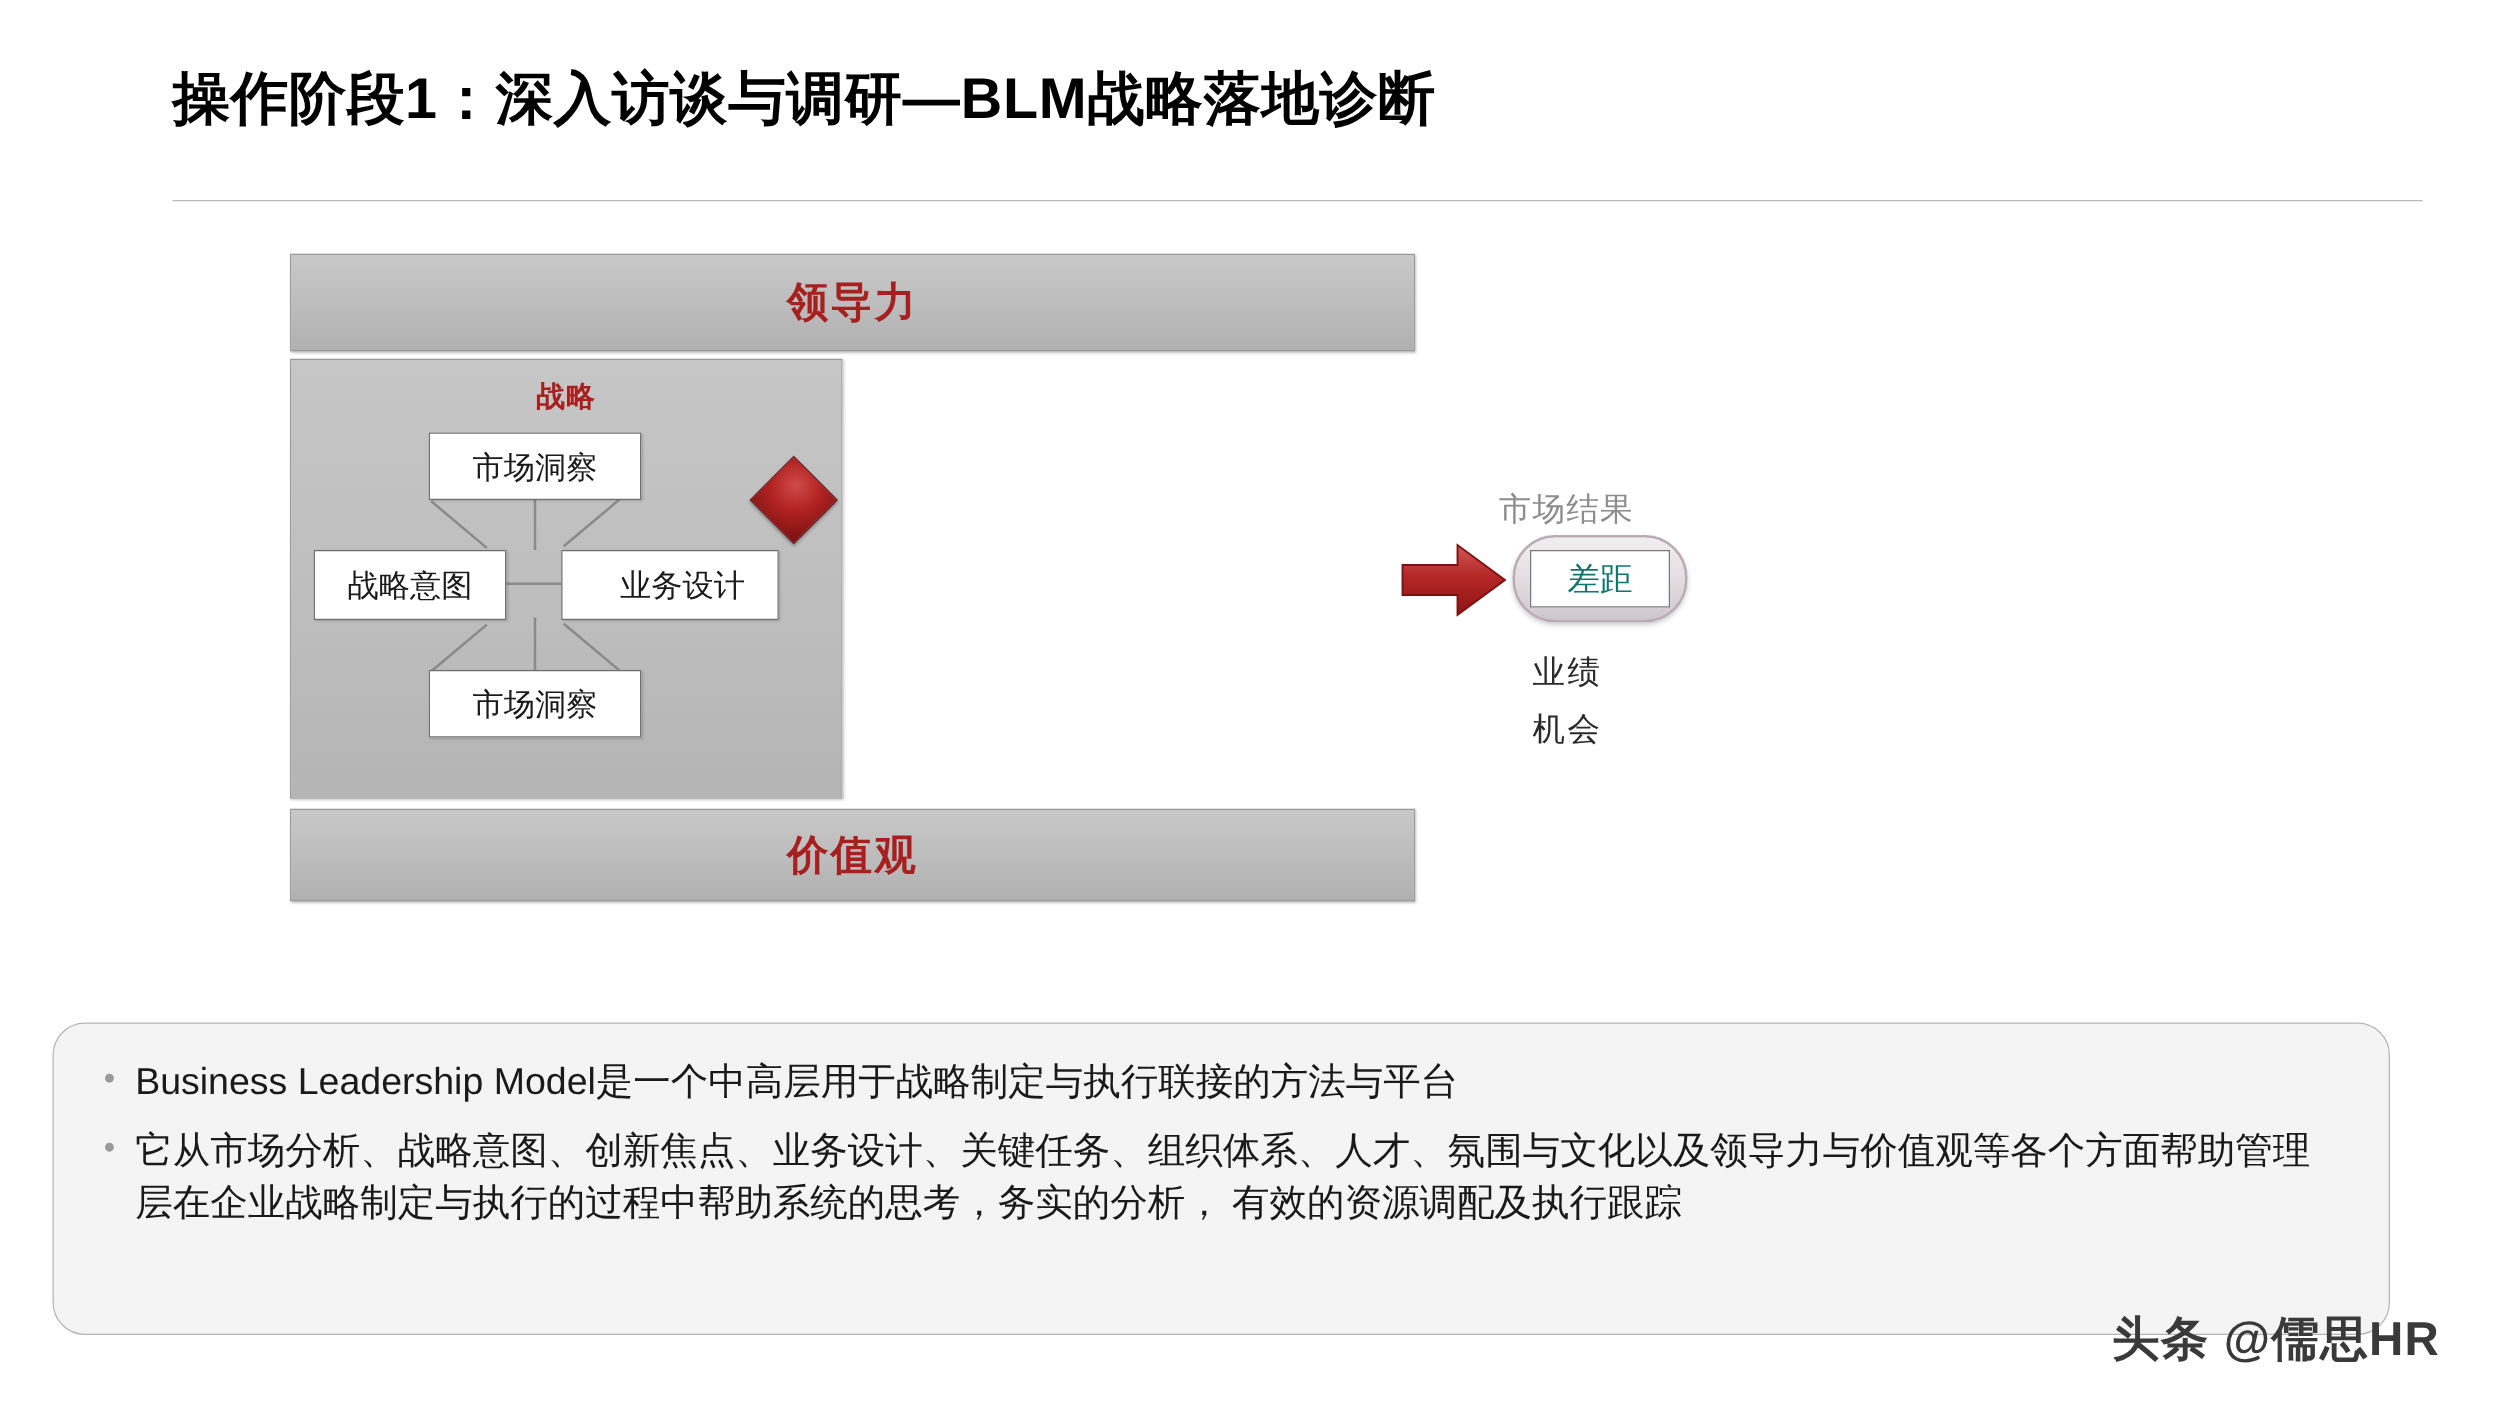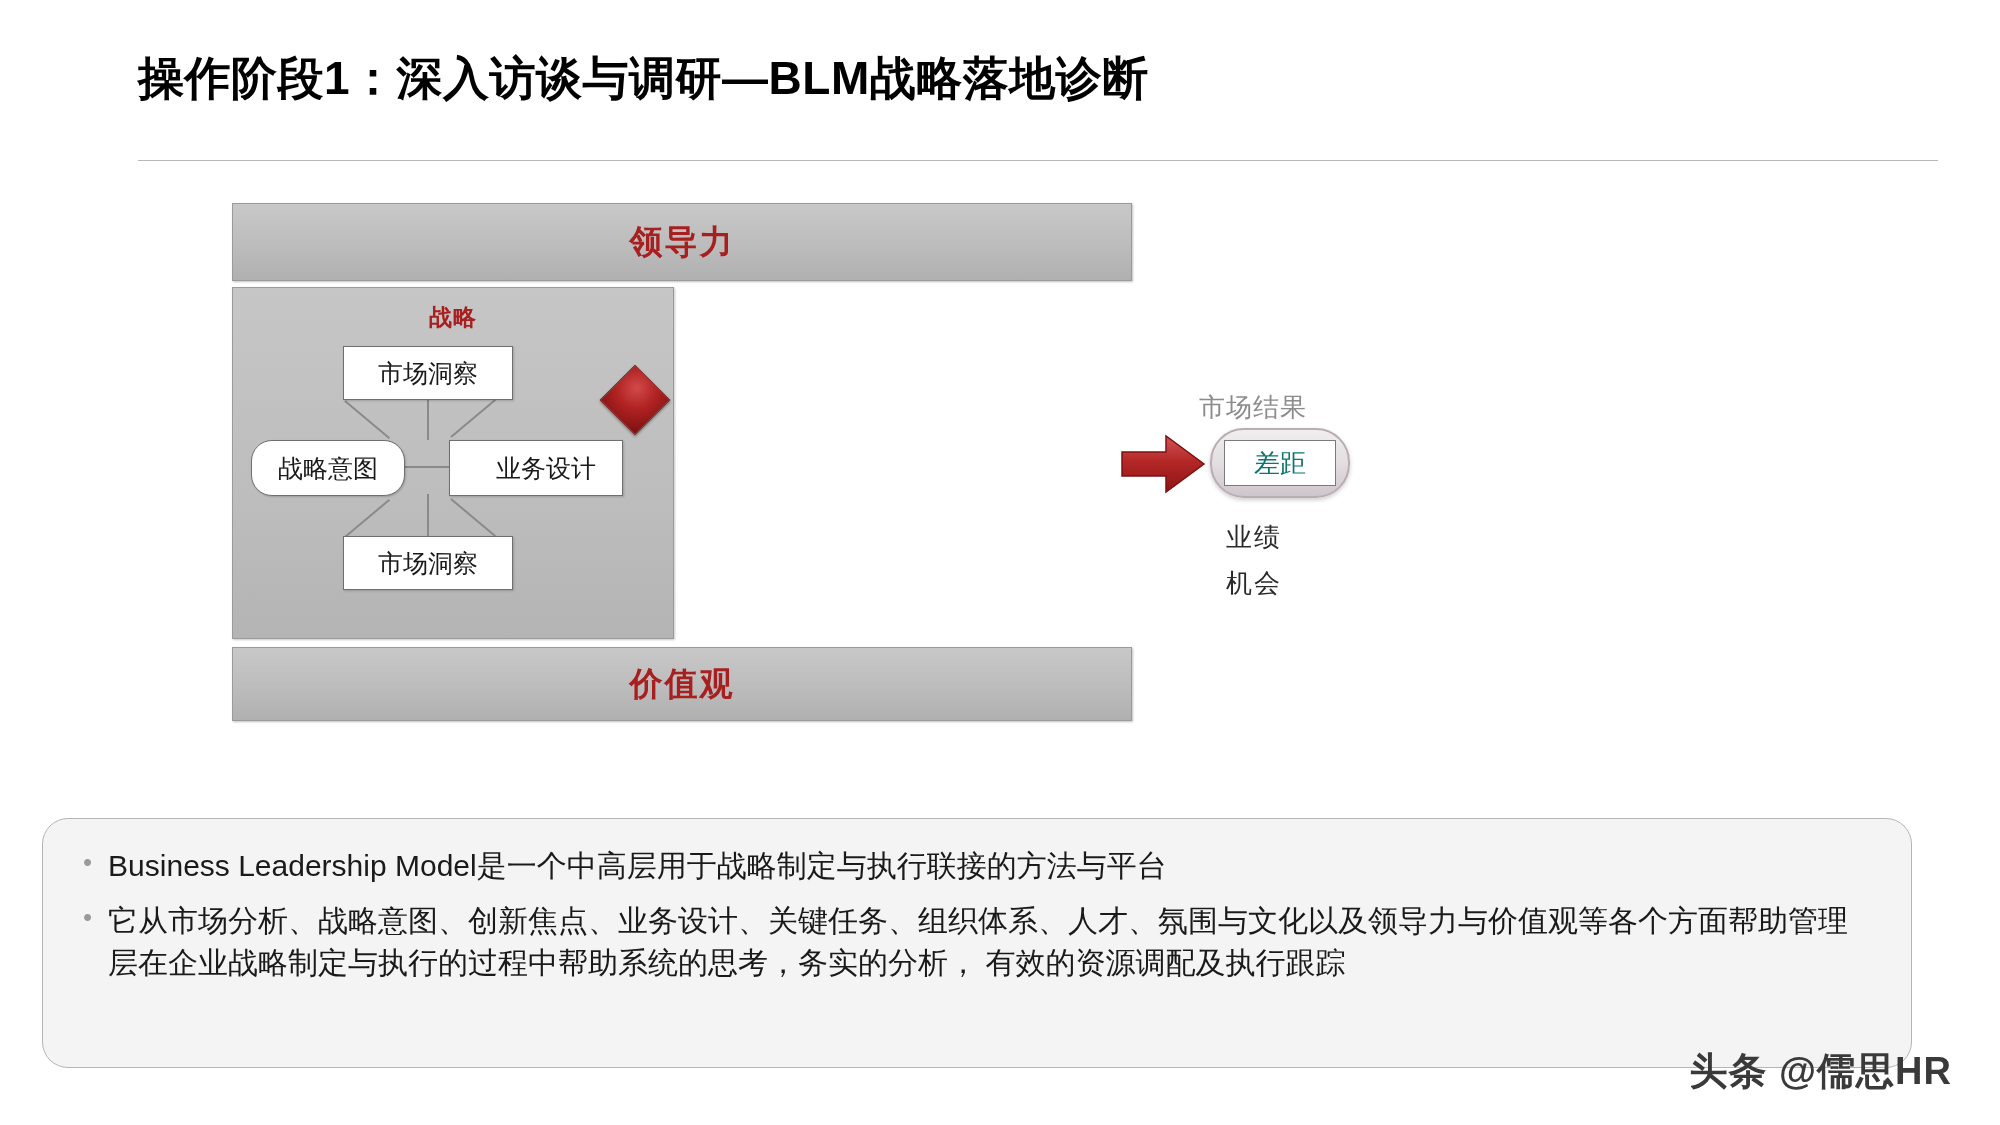--- a/index.html
+++ b/index.html
@@ -105,21 +105,21 @@
   }
   .conn-d {
     position: absolute;
     height: 2px;
     background: #8a8a8a;
     transform-origin: left center;
   }
 
   
   #node-market-insight   { left: 110px; top: 58px;  width: 168px; height: 52px; }
-  #node-strategy-intent  { left: 18px;  top: 152px; width: 152px; height: 54px; border-radius: 21px; }
+  #node-strategy-intent  { left: 18px;  top: 152px; width: 152px; height: 54px; }
   #node-business-design  { left: 216px; top: 152px; width: 152px; height: 54px; padding-left: 20px; }
   #node-innovation-focus { left: 110px; top: 248px; width: 168px; height: 52px; }
 
   
   #node-atmosphere { left: 106px; top: 58px;  width: 172px; height: 52px; }
   #node-key-tasks  { left: 12px;  top: 152px; width: 158px; height: 54px; }
   #node-org-system { left: 216px; top: 152px; width: 158px; height: 54px; }
   #node-talent     { left: 106px; top: 248px; width: 172px; height: 54px; }
 
   

